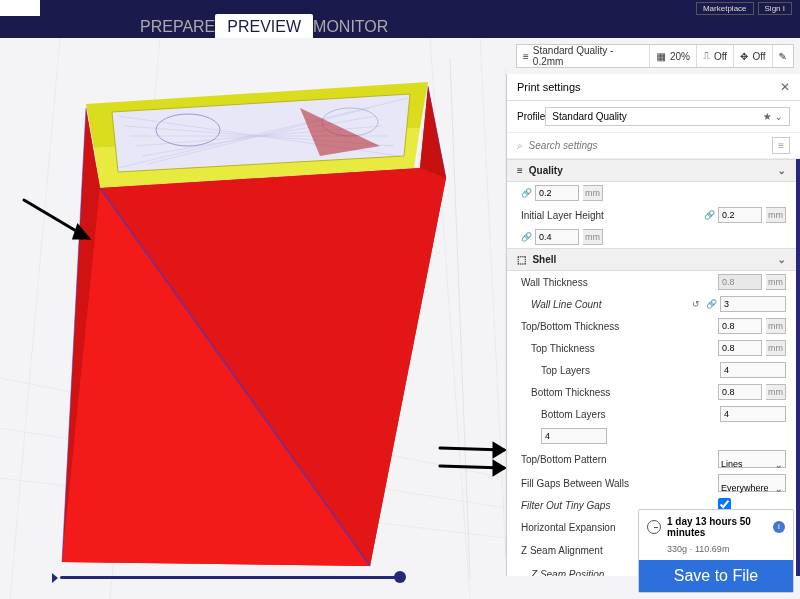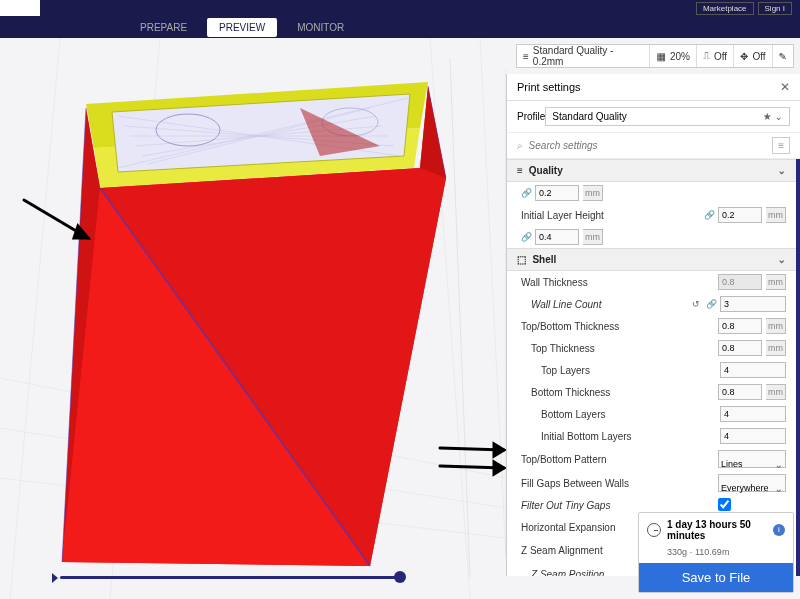--- a/index.html
+++ b/index.html
@@ -2,21 +2,21 @@
 <html><head>
 <meta charset="utf-8">
 <style>
 * { margin: 0; padding: 0; box-sizing: border-box; font-family: -apple-system, BlinkMacSystemFont, "Segoe UI", Arial, sans-serif; }
 html, body { width: 800px; height: 599px; overflow: hidden; background: #fff; }
 
 .top-bar { height: 16px; background: #1a1a4d; display: flex; align-items: center; color: #fff; font-size: 9px; padding: 0 8px; justify-content: space-between; margin-left: 40px; }
 .top-right-buttons { display: flex; gap: 4px; }
 .top-btn { border: 1px solid #555; padding: 1px 6px; color: #ddd; font-size: 8px; }
 
-.nav-bar { height: 22px; background: #1a1a4d; display: flex; align-items: center; gap: 20px; padding-left: 140px; color: #aaa; font-size: 10px; }
+.nav-bar { height: 22px; background: #1a1a4d; display: flex; align-items: center; padding-left: 140px; color: #aaa; font-size: 16px; }
 .nav-tab { cursor: pointer; }
 .nav-tab.active { background: #fff; color: #1a1a4d; padding: 4px 12px; border-radius: 2px; }
 
 .main-area { position: relative; width: 800px; height: 561px; background: #f4f4f7; }
 
 .viewport { position: absolute; left: 0; top: 0; width: 506px; height: 561px; }
 
 .quick-bar { position: absolute; left: 516px; top: 6px; width: 278px; height: 24px; display: flex; align-items: center; border: 1px solid #ccc; background: #fff; font-size: 10px; color: #333; }
 .quick-bar .seg { display: flex; align-items: center; padding: 0 6px; border-right: 1px solid #ddd; height: 100%; gap: 4px; }
 .quick-bar .seg:last-child { border-right: none; }
@@ -50,21 +50,21 @@
 .val-select { width: 68px; height: 16px; border: 1px solid #bbb; font-size: 9px; padding: 8px 2px; background: #f9f9f9; display: flex; align-items: flex-start; justify-content: space-between; }
 .val-check { width: 68px; }
 .val-check input { margin-left: 0; }
 
 .bottom-info { position: absolute; right: 6px; bottom: 6px; width: 156px; background: #fff; border: 1px solid #ccc; border-radius: 2px; font-size: 10px; }
 .time-row { display: flex; align-items: center; padding: 6px 8px; gap: 6px; }
 .time-row .clock { width: 14px; height: 14px; border: 1.5px solid #555; border-radius: 50%; position: relative; }
 .time-row .clock::after { content: ""; position: absolute; left: 50%; top: 50%; width: 4px; height: 1px; background: #555; transform-origin: left; }
 .info-icon { width: 12px; height: 12px; border-radius: 50%; background: #4477cc; color: #fff; font-size: 8px; text-align: center; line-height: 12px; }
 .mat-row { padding: 0 8px 6px 28px; color: #666; font-size: 9px; }
-.save-btn { width: 100%; background: #2d6fdb; color: #fff; border: none; padding: 7px 0; font-size: 13px; cursor: pointer; }
+.save-btn { width: 100%; background: #2d6fdb; color: #fff; border: none; padding: 7px 0; font-size: 16px; cursor: pointer; }
 
 .slider-track { position: absolute; left: 60px; bottom: 20px; width: 340px; height: 3px; background: #26267a; border-radius: 2px; }
 .slider-knob { position: absolute; right: -6px; top: -5px; width: 12px; height: 12px; background: #26267a; border-radius: 50%; }
 .slider-start { position: absolute; left: -8px; top: -3px; width: 0; height: 0; border-left: 6px solid #26267a; border-top: 5px solid transparent; border-bottom: 5px solid transparent; }
 
 .chevron { font-size: 10px; color: #666; }
 .star-icon { font-size: 10px; color: #666; }
 </style>
 </head>
 <body>
@@ -253,21 +253,20 @@
       <div class="setting-row indent1">
         <span class="label">Bottom Thickness</span>
         <input class="val-input" value="0.8" style="">
           <span class="unit">mm</span>
       </div>
       <div class="setting-row indent2">
         <span class="label">Bottom Layers</span>
         <input class="val-input" style="width: 66px;" value="4">
       </div>
       <div class="setting-row indent2">
-        <span class="label">Initial Bottom Layers</span>
         <input class="val-input" style="width: 66px;" value="4">
       </div>
       <div class="setting-row">
         <span class="label">Top/Bottom Pattern</span>
         <div class="val-select">
             <span>Lines</span>
             <span class="chevron">⌄</span>
           </div>
       </div>
       <div class="setting-row">

